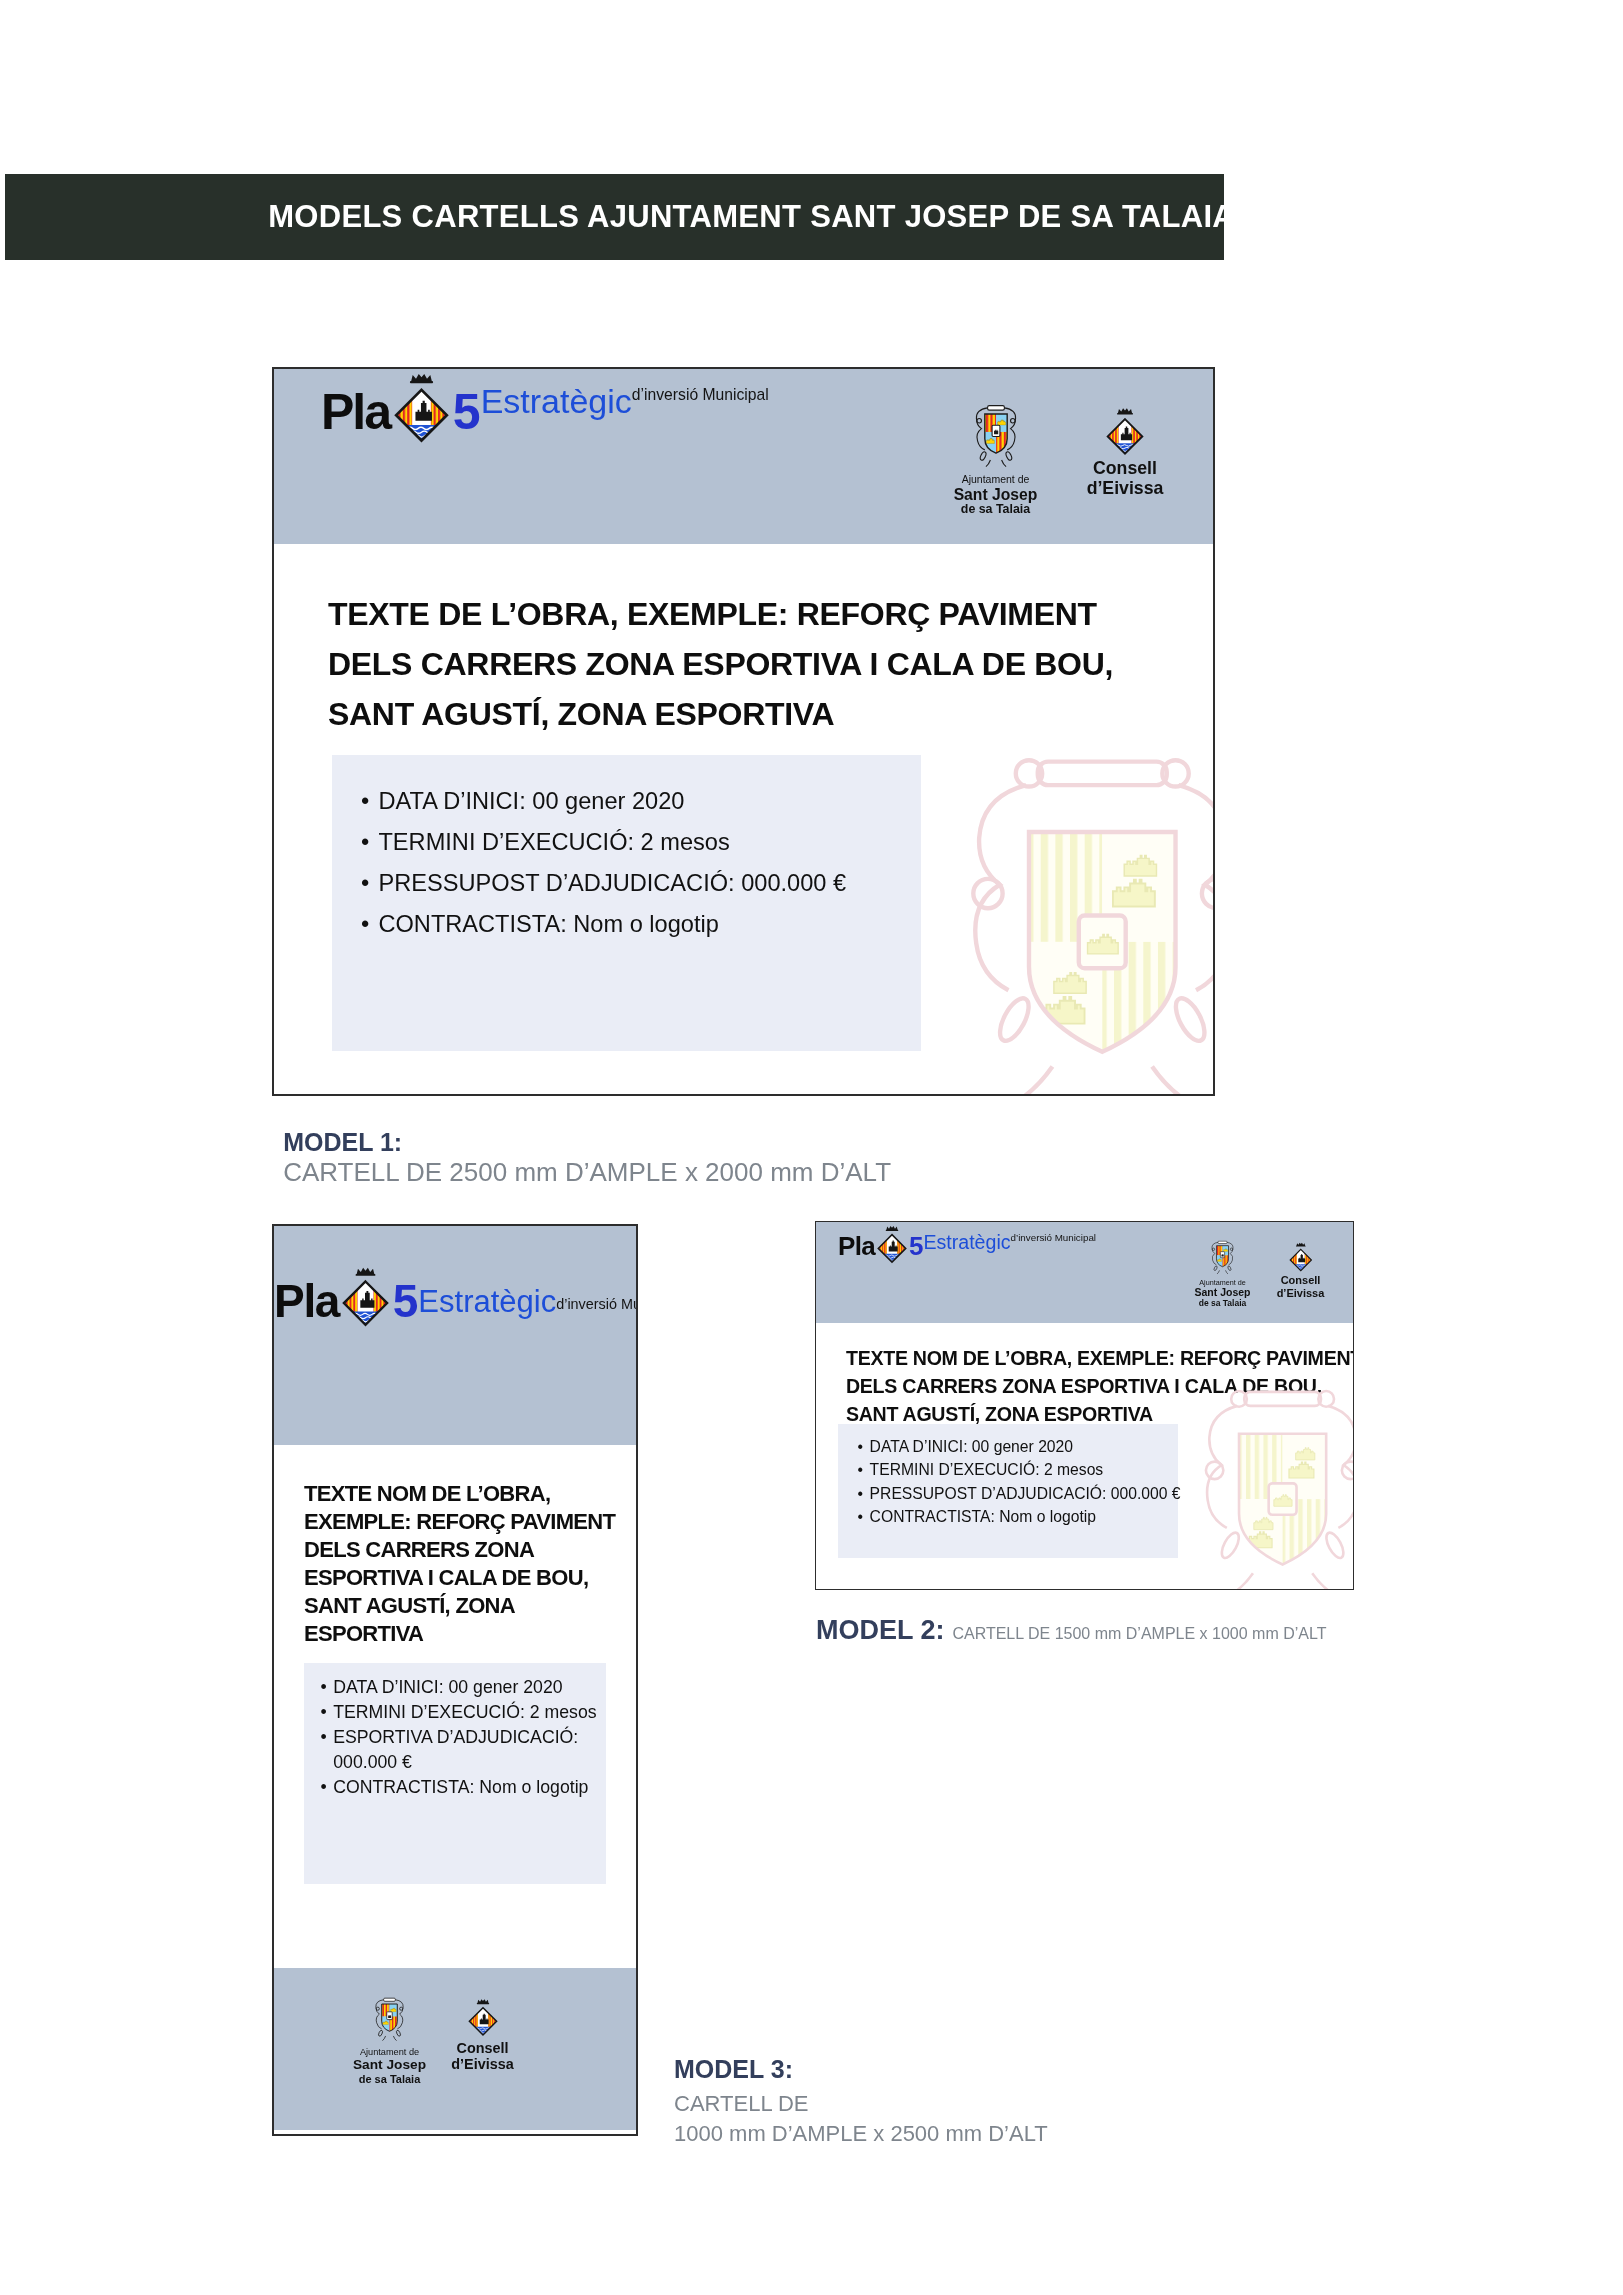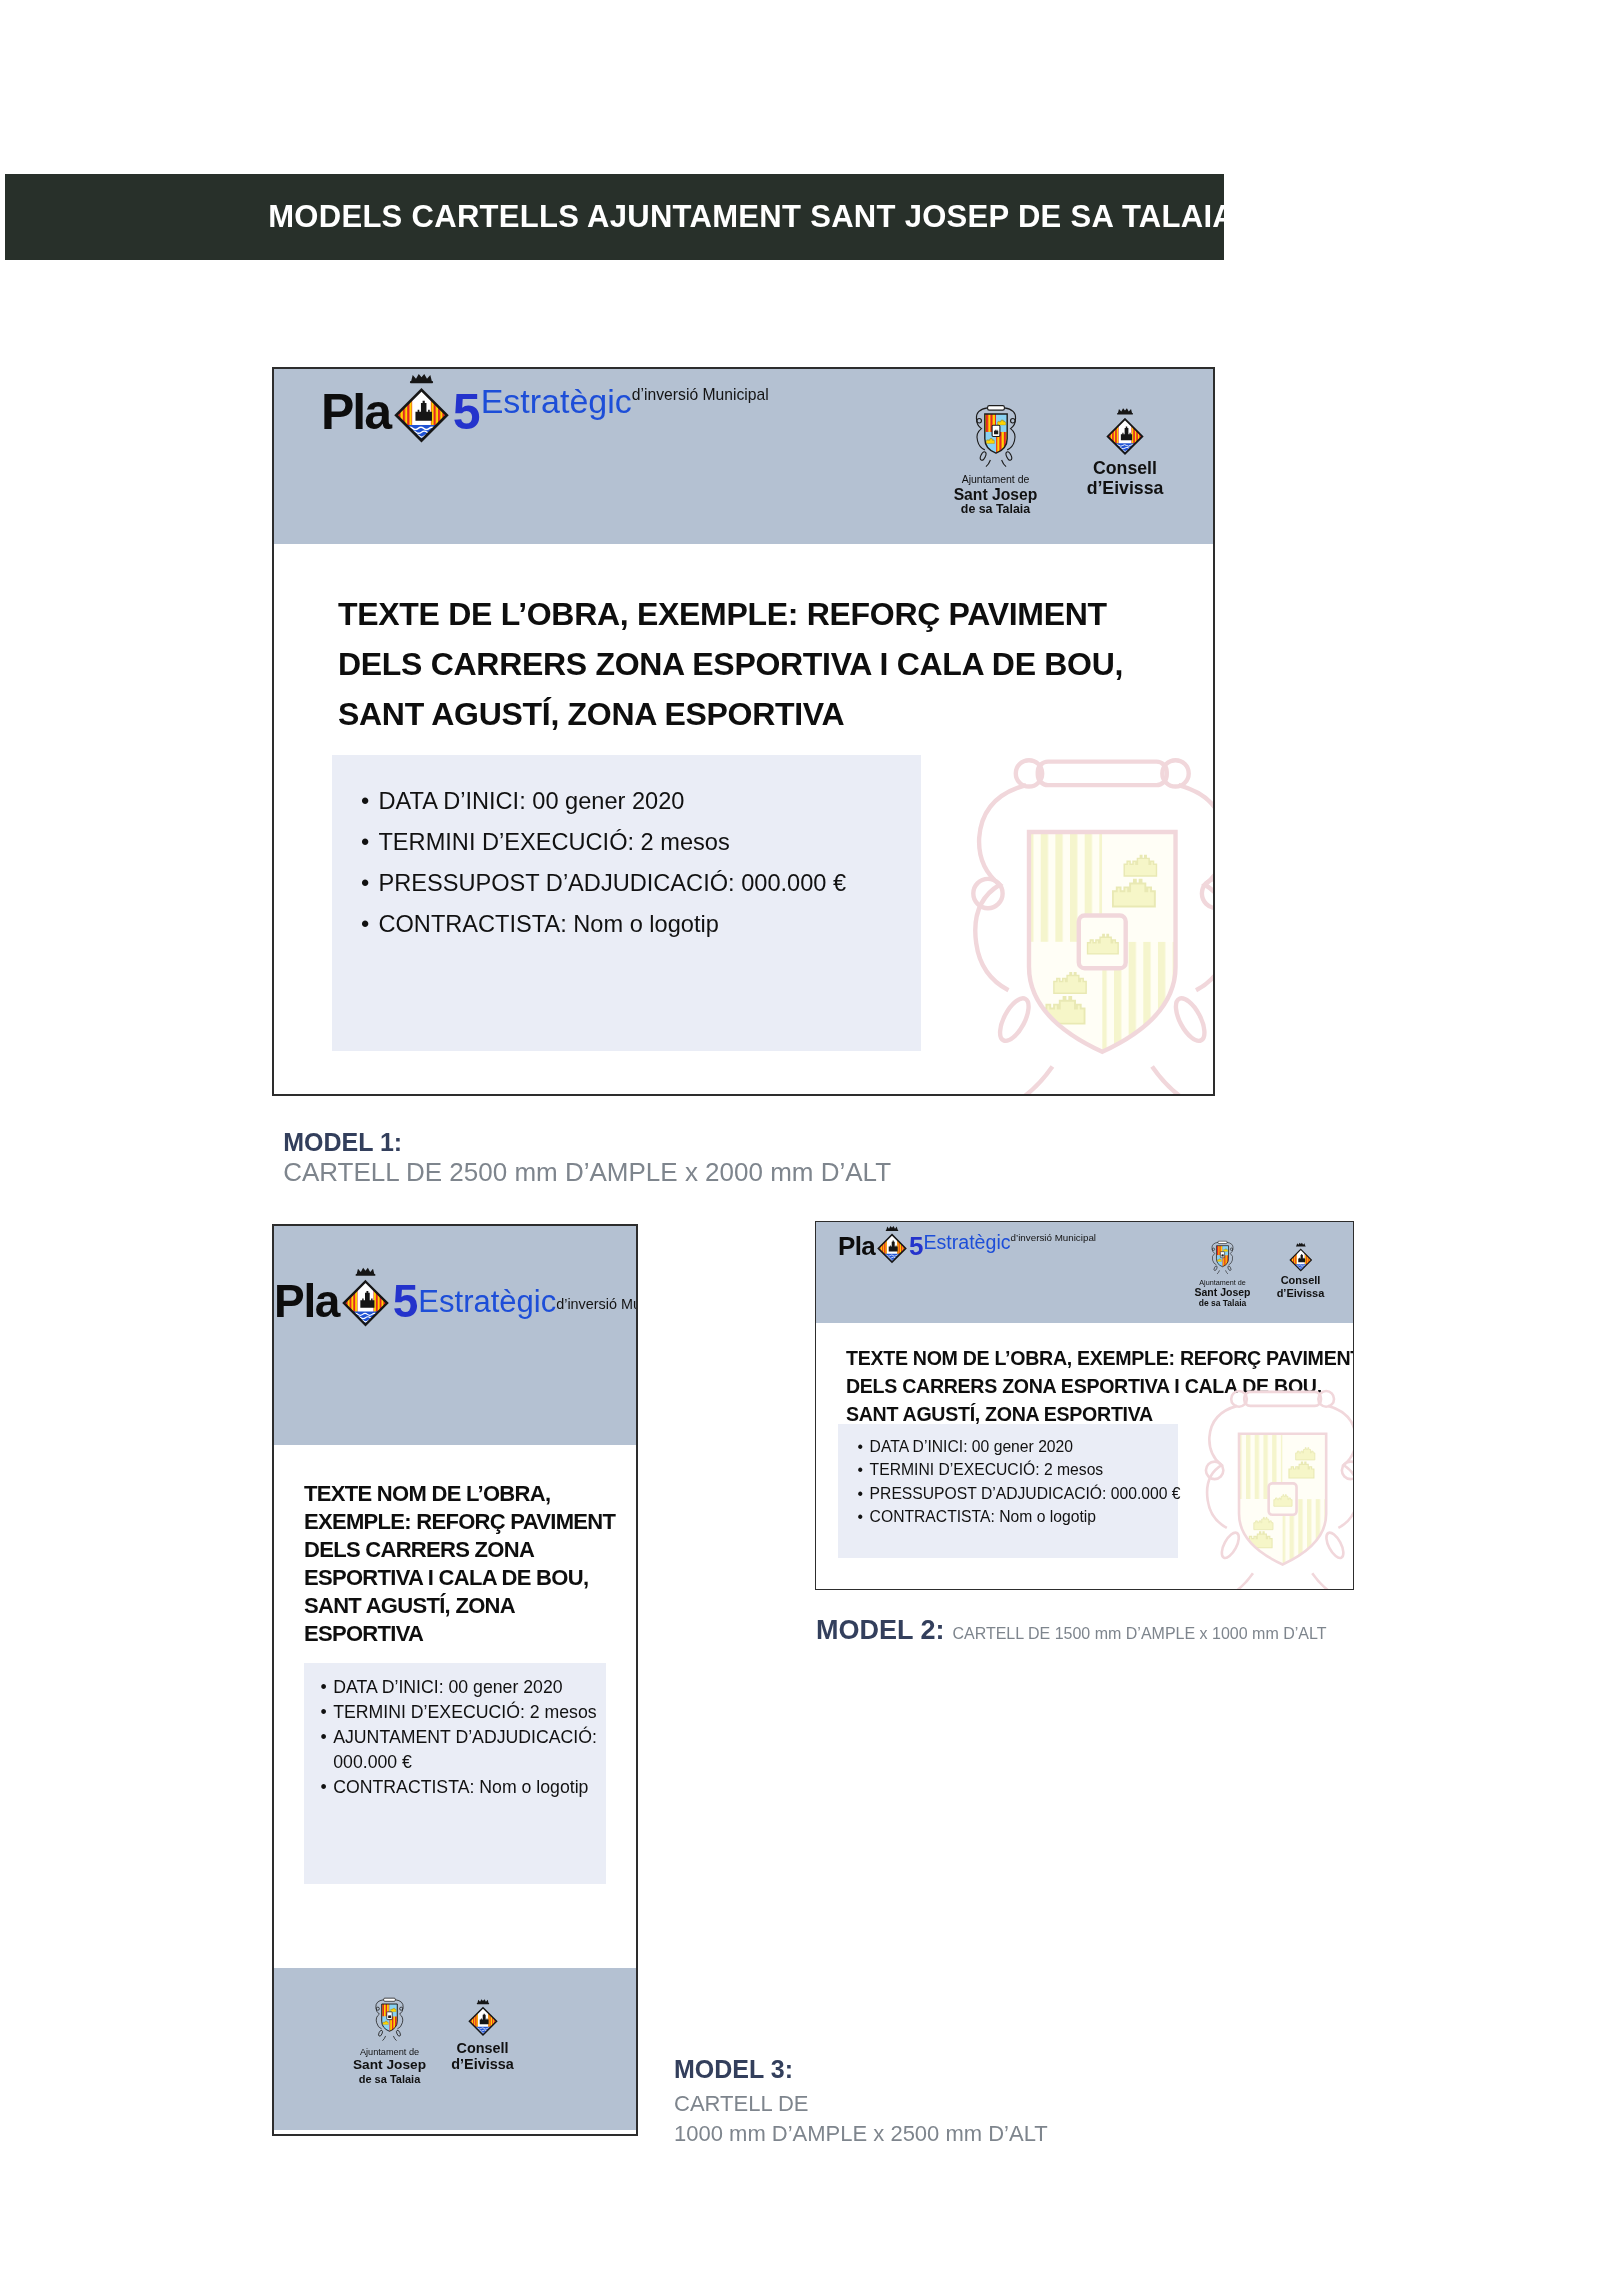--- a/index.html
+++ b/index.html
@@ -51,21 +51,21 @@
   .p1 .pla{font-size:50px;} .p1 .five{font-size:50px;}
   .p1 .pla5-dia{width:55px;height:72px;margin:-9.2px 3.9px 0 3.9px;}
   .p1 .pla5-l2{font-size:34px;margin-top:1.3px;}
   .p1 .pla5-l3{font-size:15.7px;margin-top:5.2px;}
   .ajlogo.p1{left:666px;top:35px;width:111px;}
   .p1 .aj-svg{width:58px;height:66px;}
   .p1 .aj-l1{font-size:10.5px;margin-top:1.3px;} .p1 .aj-l2{font-size:15.7px;} .p1 .aj-l3{font-size:12.4px;}
   .cologo.p1{left:802px;top:38px;width:98px;}
   .p1 .co-svg{width:38px;height:49px;}
   .p1 .co-l1,.p1 .co-l2{font-size:17.7px;}
-  .wtitle.p1{left:64px;top:220px;font-size:32px;line-height:50px;}
+  .wtitle.p1{left:54px;top:220px;font-size:32px;line-height:50px;}
   .infobox.p1{left:58px;top:386px;width:589px;height:296px;padding:26px 0 0 29px;}
   .infobox.p1 .brow{font-size:23.6px;line-height:41px;}
   .wm.p1{left:664px;top:378px;width:308px;height:381px;}
 
   #caption1{left:274px;top:1128px;flex-direction:column;}
   #caption1 .cap-label{font-size:25px;}
   #caption1 .cap-text{font-size:26px;}
 
   
   #poster2{left:815px;top:1221px;width:537px;height:367px;border-width:1.3px;}
@@ -364,21 +364,21 @@
         <div class="brow">
           <span class="dot">•</span>
           <span class="btxt">DATA D’INICI: 00 gener 2020</span>
         </div>
         <div class="brow">
           <span class="dot">•</span>
           <span class="btxt">TERMINI D’EXECUCIÓ: 2 mesos</span>
         </div>
         <div class="brow">
           <span class="dot">•</span>
-          <span class="btxt">AJUNTAMENT D’ADJUDICACIÓ:</span>
+          <span class="btxt">ESPORTIVA D’ADJUDICACIÓ:</span>
         </div>
         <div class="brow cont">
           <span class="dot">•</span>
           <span class="btxt">000.000 €</span>
         </div>
         <div class="brow">
           <span class="dot">•</span>
           <span class="btxt">CONTRACTISTA: Nom o logotip</span>
         </div>
       </div>

